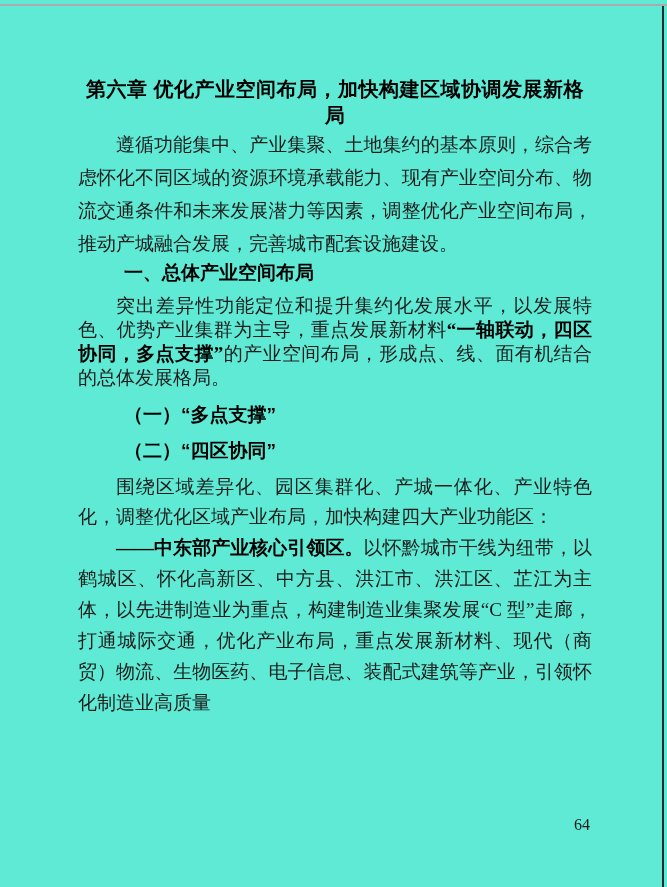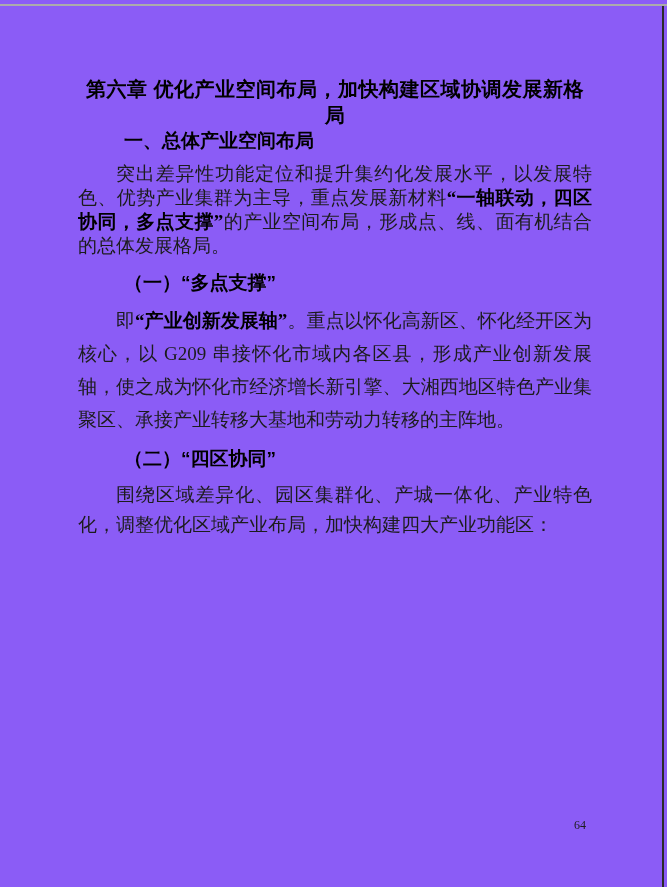--- a/index.html
+++ b/index.html
@@ -4,21 +4,21 @@
 <style>
   html, body {
     margin: 0;
     padding: 0;
     background: #ffffff;
   }
   .page {
     position: relative;
     width: 667px;
     height: 887px;
-    background: #8b5cf6;
+    background: #5eead4;
     overflow: hidden;
     color: #1c1c1c;
     font-family: "Liberation Serif", "DejaVu Serif", serif;
   }
   .edge-top {
     position: absolute;
     top: 4px;
     left: 0;
     width: 667px;
     height: 2px;
@@ -73,49 +73,50 @@
   .h-axis       { margin-top: 12px; }
   .h-four-zones { margin-top: 10px; }
   b.bold-run {
     font-weight: bold;
     color: #000000;
   }
   .page-number {
     position: absolute;
     top: 816px;
     left: 574px;
-    font-size: 12px;
+    font-size: 16px;
     line-height: 18px;
     color: #1c1c1c;
     font-family: "Liberation Serif", "DejaVu Serif", serif;
   }
 </style>
 </head>
 <body>
 
 <div class="page">
 
   <div class="edge-top"></div>
   <div class="edge-right"></div>
 
   <div class="content">
 
     <h1 class="chapter-title">第六章 优化产业空间布局，加快构建区域协调发展新格局</h1>
 
+    <p class="body p-intro">遵循功能集中、产业集聚、土地集约的基本原则，综合考虑怀化不同区域的资源环境承载能力、现有产业空间分布、物流交通条件和未来发展潜力等因素，调整优化产业空间布局，推动产城融合发展，完善城市配套设施建设。</p>
 
     <h2 class="heading h-overall">一、总体产业空间布局</h2>
 
     <p class="body p-overall"><span>突出差异性功能定位和提升集约化发展水平，以发展特色、优势产业集群为主导，重点发展新材料</span><b class="bold-run">“一轴联动，四区协同，多点支撑”</b><span>的产业空间布局，形成点、线、面有机结合的总体发展格局。</span></p>
 
     <h3 class="heading h-axis">（一）“多点支撑”</h3>
 
-    <p class="body p-axis"><span>即</span><b class="bold-run">“产业创新发展轴”</b><span>。重点以怀化高新区、怀化经开区为核心，以 G209 串接怀化市域内各区县，形成产业创新发展轴，使之成为怀化市经济增长新引擎、大湘西地区特色产业集聚区、承接产业转移大基地和劳动力转移的主阵地。</span></p>
 
     <h3 class="heading h-four-zones">（二）“四区协同”</h3>
 
     <p class="body p-lead">围绕区域差异化、园区集群化、产城一体化、产业特色化，调整优化区域产业布局，加快构建四大产业功能区：</p>
 
+    <p class="body p-item"><b class="bold-run">——中东部产业核心引领区。</b><span>以怀黔城市干线为纽带，以鹤城区、怀化高新区、中方县、洪江市、洪江区、芷江为主体，以先进制造业为重点，构建制造业集聚发展“C 型”走廊，打通城际交通，优化产业布局，重点发展新材料、现代（商贸）物流、生物医药、电子信息、装配式建筑等产业，引领怀化制造业高质量</span></p>
 
   </div>
 
   <div class="page-number">64</div>
 
 </div>
 
 </body></html>

